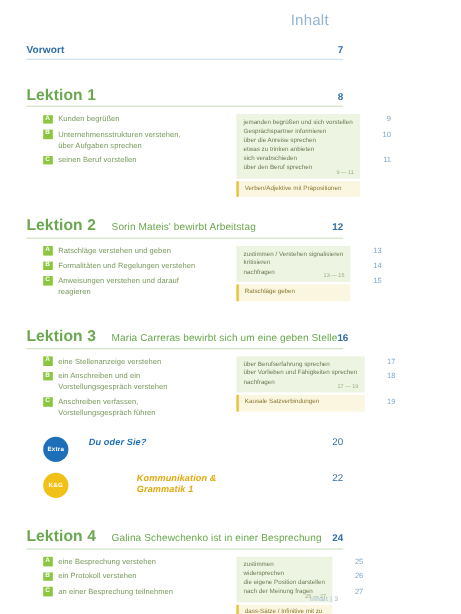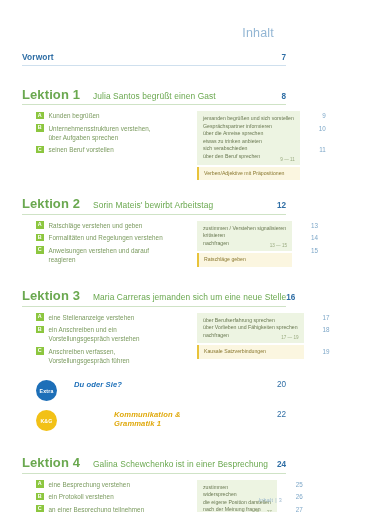--- a/index.html
+++ b/index.html
@@ -13,21 +13,21 @@
     font-family: "Liberation Sans", sans-serif;
     color: #4a4a4a;
     overflow: hidden;
     position: relative;
   }
   .page {
     position: relative;
     width: 308px;
     height: 512px;
     box-sizing: border-box;
-    padding: 16px 22px 0 22px;
+    padding: 0 22px 0 22px;
   }
 
   
   .running-head {
     text-align: right;
     font-size: 12.5px;
     color: #93b6d4;
     letter-spacing: .2px;
     padding-top: 10px;
     padding-right: 12px;
@@ -218,21 +218,20 @@
     <div class="head-row">
       <span class="lbl-vorwort">Vorwort</span>
       <span class="spacer"></span>
       <span class="head-page">7</span>
     </div>
   </div>
 
   <div class="toc-block" style="margin-top:21px;">
     <div class="head-row lektion">
       <span class="lbl-lektion">Lektion 1</span>
-      <span class="lektion-title">Julia Santos begrüßt einen Gast</span>
       <span class="spacer"></span>
       <span class="head-page">8</span>
     </div>
     <div class="body-row">
       <div class="col-left">
         <div class="goal">
           <span class="chip">A</span>
           <span class="goal-text" style="white-space:pre-line">Kunden begrüßen</span>
         </div>
         <div class="goal">
@@ -309,21 +308,21 @@
           <div>14</div>
           <div>15</div>
         </div>
       </div>
     </div>
   </div>
 
   <div class="toc-block" style="margin-top:21px;">
     <div class="head-row lektion">
       <span class="lbl-lektion">Lektion 3</span>
-      <span class="lektion-title">Maria Carreras jemanden sich um eine neue Stelle</span>
+      <span class="lektion-title">Maria Carreras bewirbt sich um eine geben Stelle</span>
       <span class="spacer"></span>
       <span class="head-page">16</span>
     </div>
     <div class="body-row">
       <div class="col-left">
         <div class="goal">
           <span class="chip">A</span>
           <span class="goal-text" style="white-space:pre-line">eine Stellenanzeige verstehen</span>
         </div>
         <div class="goal">

